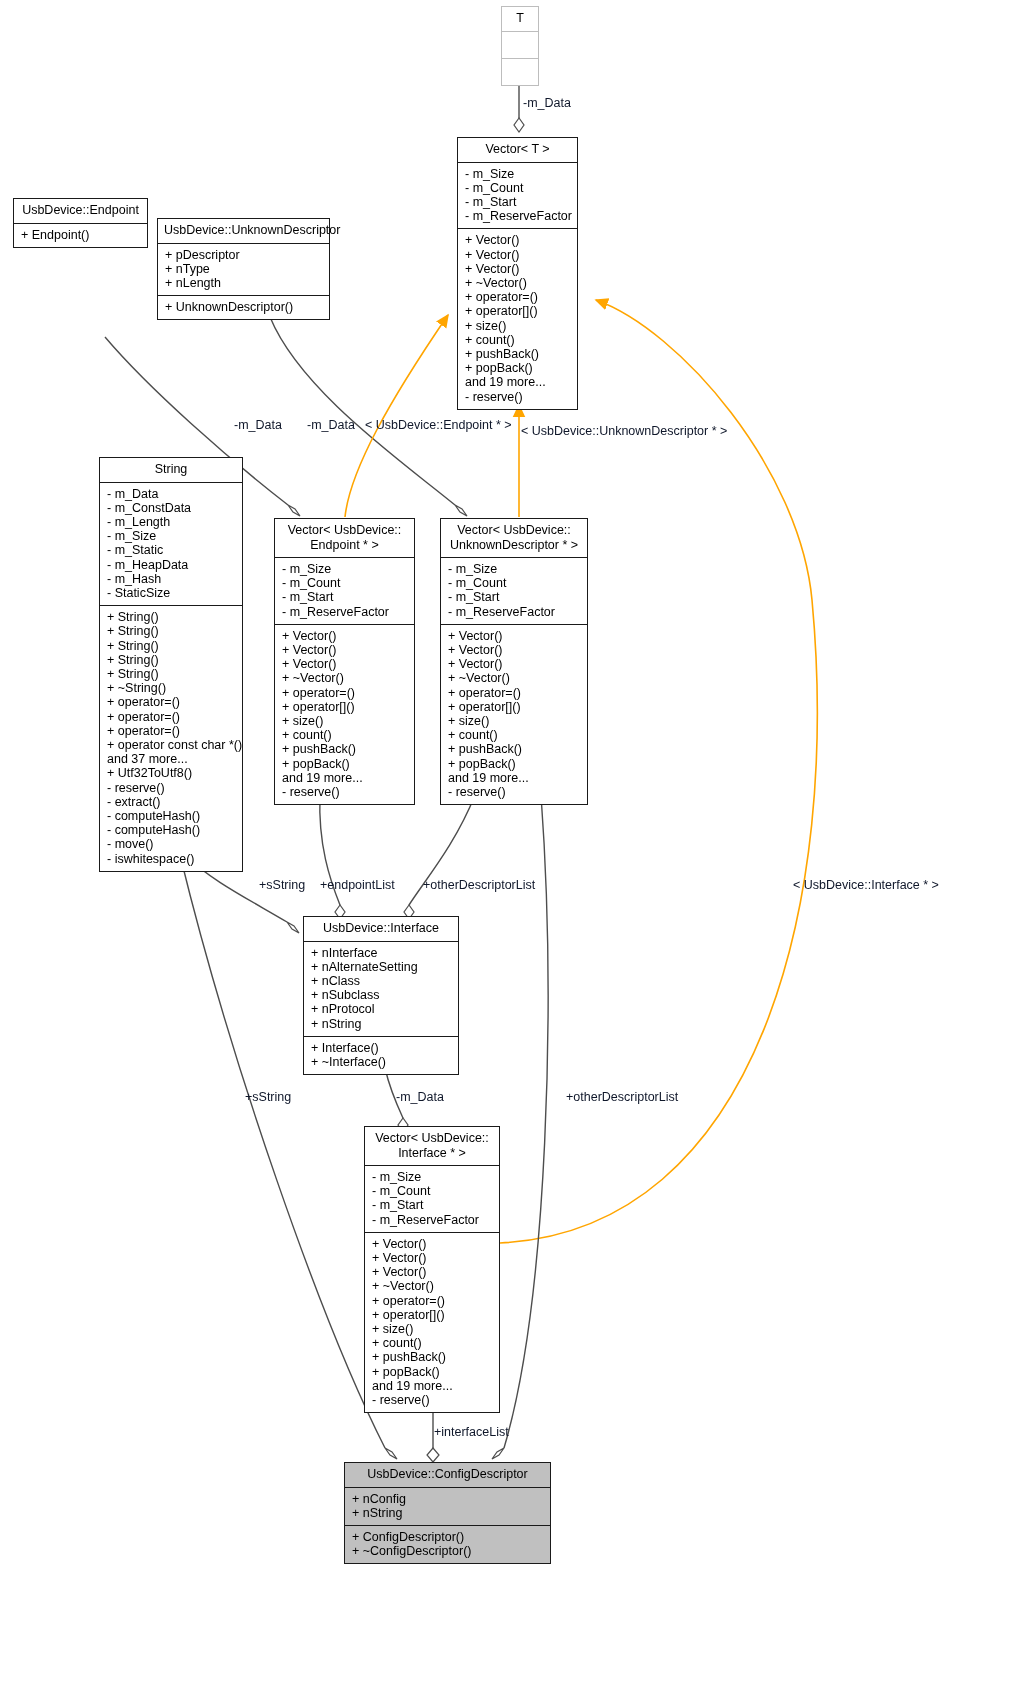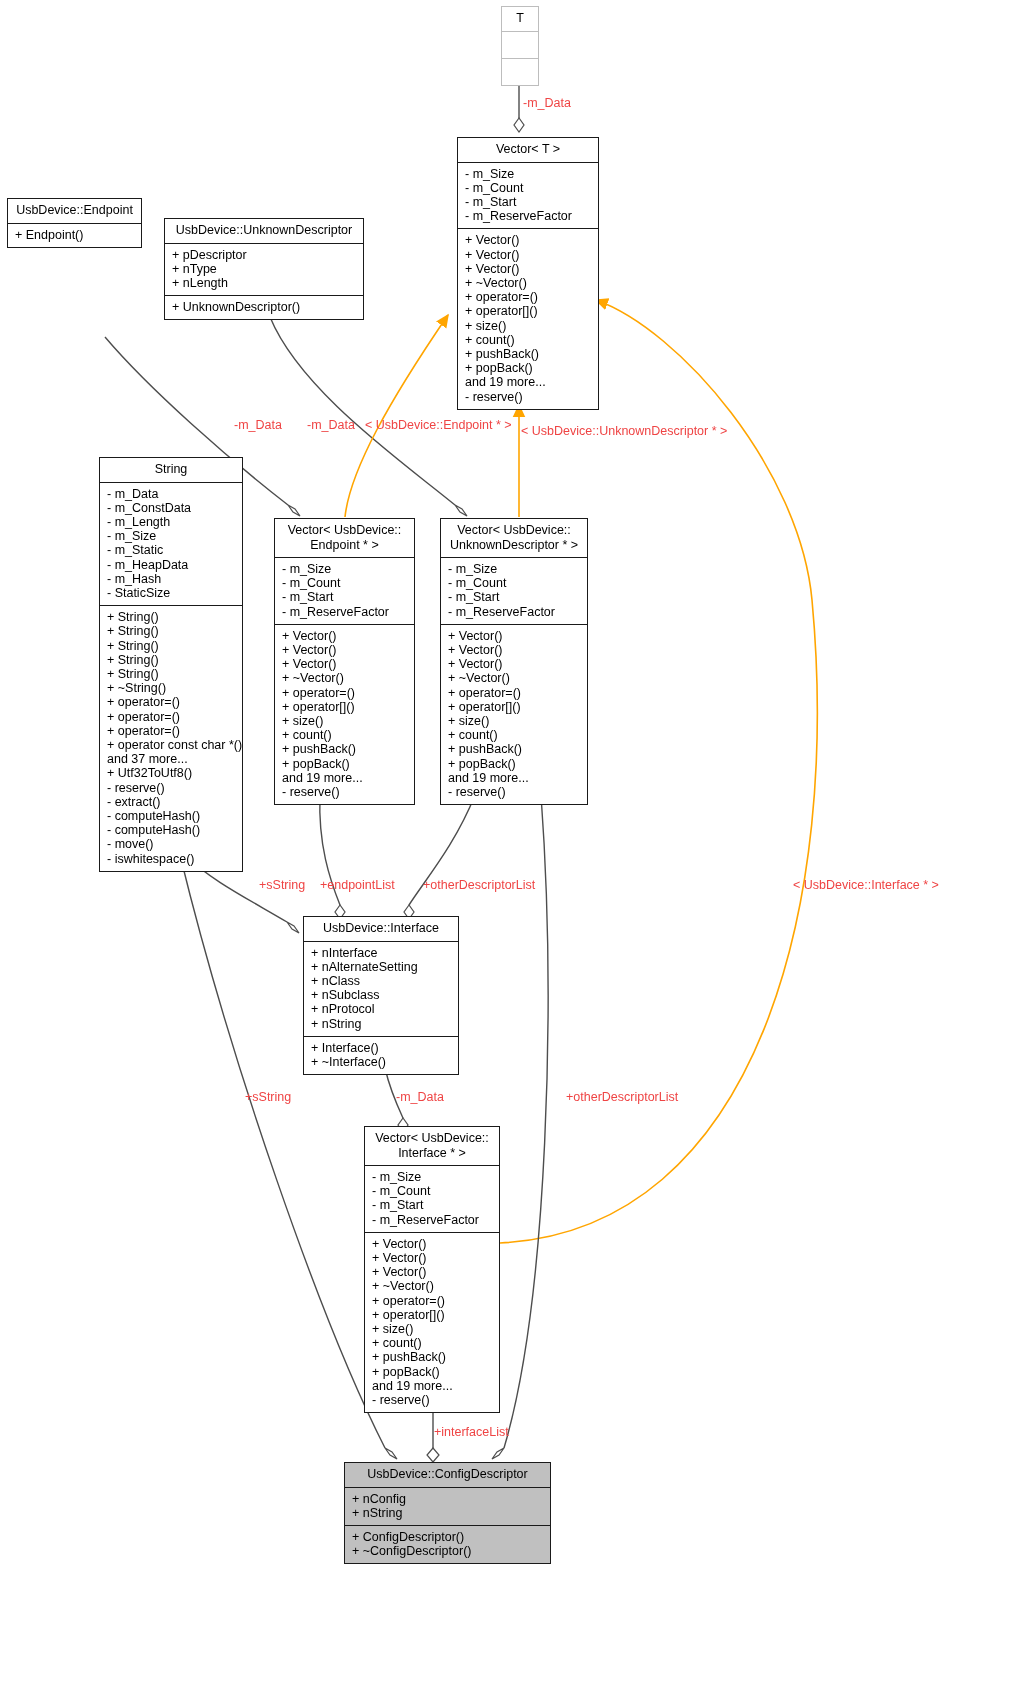--- a/index.html
+++ b/index.html
@@ -61,21 +61,21 @@
     line-height: 14.2px;
   }
   .umlbox .sec.empty {
     height: 26px;
     padding: 0;
   }
   .edgelabel {
     position: absolute;
     font-size: 12.5px;
     line-height: 14px;
-    color: #ef4444;
+    color: #0f172a;
     white-space: nowrap;
     background: transparent;
     z-index: 6;
   }
 </style>
 </head>
 <body>
 
 <div id="canvas">
 
@@ -148,21 +148,21 @@
       <path d="M433,1448 L427,1455 L433,1462 L439,1455 z" fill="#ffffff" stroke="#4d4d4d" stroke-width="1.2"></path>
     </g>
   </svg>
 
   <div class="umlbox ghost" style="left:501px; top:6px; width:38px;">
     <div class="title">T</div>
     <div class="sec empty"></div>
     <div class="sec empty"></div>
   </div>
 
-  <div class="umlbox" style="left:457px; top:137px; width:142px;">
+  <div class="umlbox" style="left:457px; top:137px; width:121px;">
     <div class="title">Vector&lt; T &gt;</div>
     <div class="sec">
         <div class="row">- m_Size</div>
         <div class="row">- m_Count</div>
         <div class="row">- m_Start</div>
         <div class="row">- m_ReserveFactor</div>
       </div>
     <div class="sec">
         <div class="row">+ Vector()</div>
         <div class="row">+ Vector()</div>
@@ -172,28 +172,28 @@
         <div class="row">+ operator[]()</div>
         <div class="row">+ size()</div>
         <div class="row">+ count()</div>
         <div class="row">+ pushBack()</div>
         <div class="row">+ popBack()</div>
         <div class="row">and 19 more...</div>
         <div class="row">- reserve()</div>
       </div>
   </div>
 
-  <div class="umlbox" style="left:7px; top:198px; width:135px;">
+  <div class="umlbox" style="left:13px; top:198px; width:135px;">
     <div class="title">UsbDevice::Endpoint</div>
     <div class="sec">
         <div class="row">+ Endpoint()</div>
       </div>
   </div>
 
-  <div class="umlbox" style="left:164px; top:218px; width:200px;">
+  <div class="umlbox" style="left:157px; top:218px; width:173px;">
     <div class="title">UsbDevice::UnknownDescriptor</div>
     <div class="sec">
         <div class="row">+ pDescriptor</div>
         <div class="row">+ nType</div>
         <div class="row">+ nLength</div>
       </div>
     <div class="sec">
         <div class="row">+ UnknownDescriptor()</div>
       </div>
   </div>

